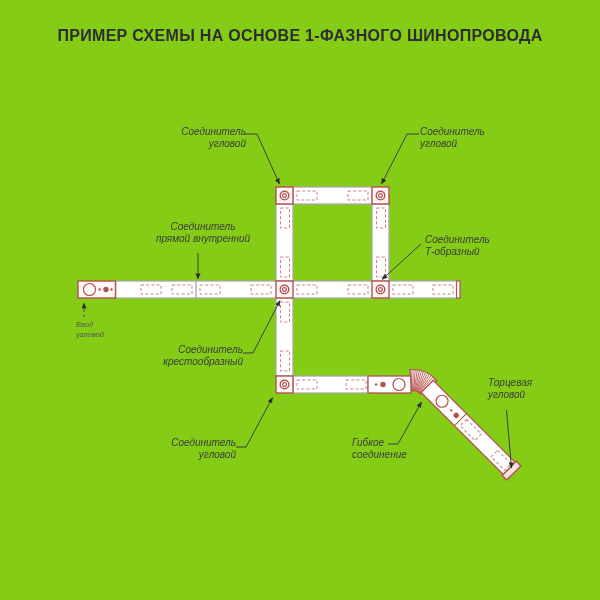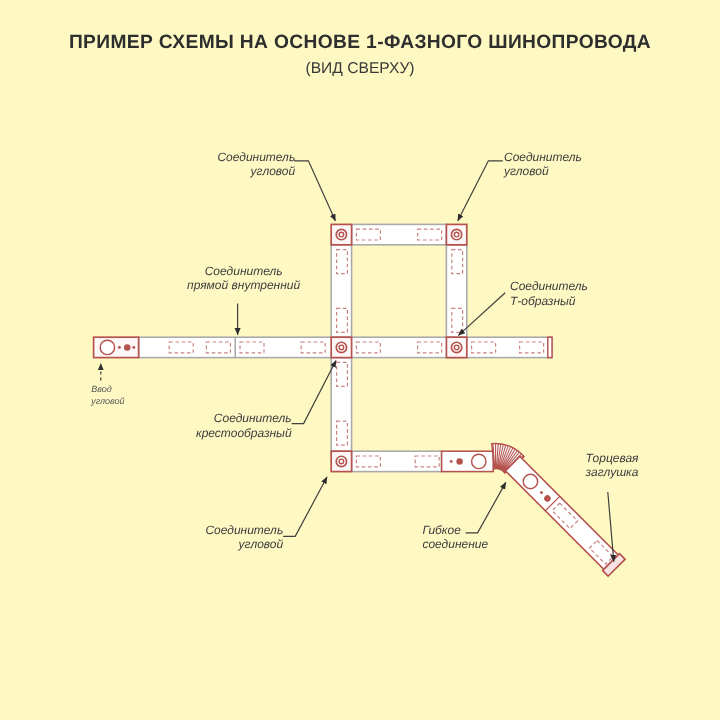--- a/index.html
+++ b/index.html
@@ -1,17 +1,17 @@
 <!DOCTYPE html>
 <html><head>
 <meta charset="utf-8">
 <style>
   html,body{margin:0;padding:0;background:#fff;}
   .canvas{
-    position:relative;width:600px;height:600px;background:#fef9c3;overflow:hidden;
+    position:relative;width:600px;height:600px;background:#84cc16;overflow:hidden;
     font-family:"Liberation Sans","DejaVu Sans",sans-serif;
   }
   .header{position:absolute;top:26px;left:0;width:600px;text-align:center;color:#2e2e2e;}
   .header .title{font-size:16px;font-weight:bold;letter-spacing:.3px;line-height:19px;}
   .header .subtitle{font-size:13px;font-weight:normal;line-height:18px;margin-top:3px;color:#383838;}
   svg.diagram{position:absolute;left:0;top:0;}
   .lbl{
     position:absolute;font-size:10px;line-height:12px;color:#3c3c3c;
     white-space:pre-line;
     font-style:italic;
@@ -20,21 +20,20 @@
   .lbl.c{text-align:center;}
   .lbl.small{font-size:7.5px;line-height:9.5px;color:#555;}
 </style>
 </head>
 <body>
 
 <div class="canvas">
 
   <div class="header">
     <div class="title">ПРИМЕР СХЕМЫ НА ОСНОВЕ 1-ФАЗНОГО ШИНОПРОВОДА</div>
-    <div class="subtitle">(ВИД СВЕРХУ)</div>
   </div>
 
   <svg class="diagram" width="600" height="600" viewBox="0 0 600 600">
     <defs>
       <marker id="arw" markerWidth="8" markerHeight="7" refX="5.6" refY="2.5" orient="auto">
         <path d="M0,0 L6,2.5 L0,5 Z" fill="#2e2e2e"></path>
       </marker>
     </defs>
 
     <g fill="#ffffff" stroke="#a9a9a9" stroke-width="1.3">
@@ -155,17 +154,17 @@
 прямой внутренний</div>
   <div class="lbl" style="left:425px;top:234px;">Соединитель
 Т-образный</div>
   <div class="lbl r" style="right:357px;top:344px;">Соединитель
 крестообразный</div>
   <div class="lbl r" style="right:364px;top:437px;">Соединитель
 угловой</div>
   <div class="lbl" style="left:352px;top:437px;">Гибкое
 соединение</div>
   <div class="lbl" style="left:488px;top:377px;">Торцевая
-заглушка</div>
+угловой</div>
   <div class="lbl small" style="left:76px;top:320px;">Ввод
 угловой</div>
 
 </div>
 
 </body></html>

